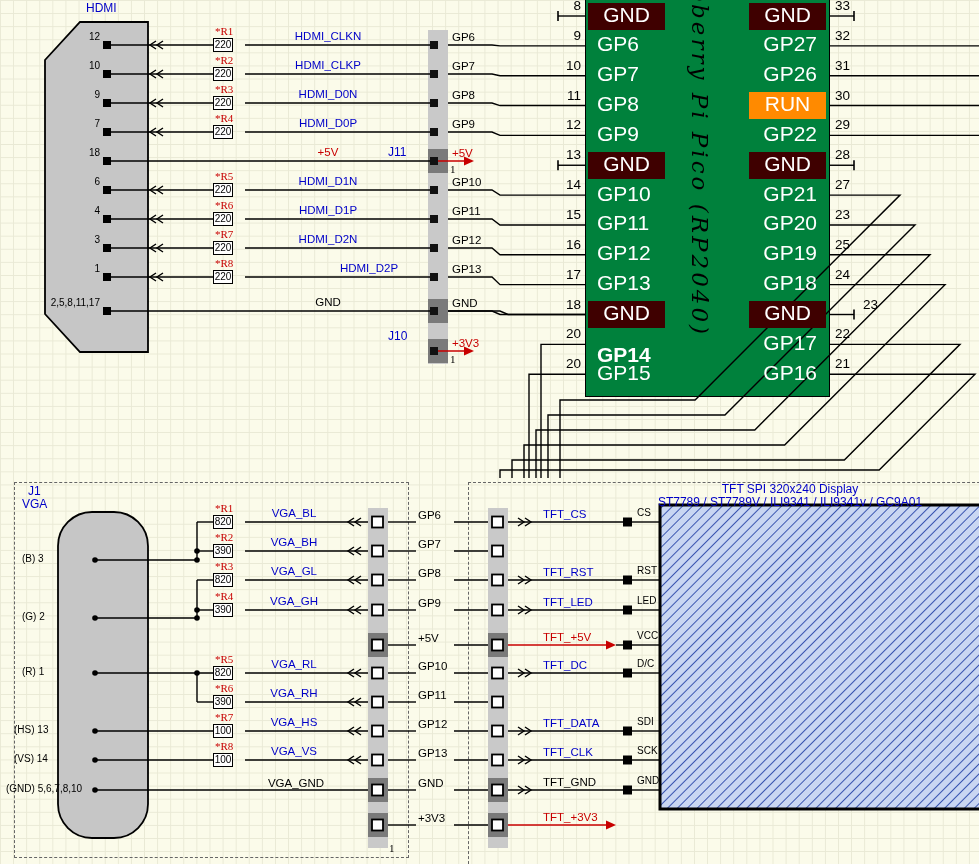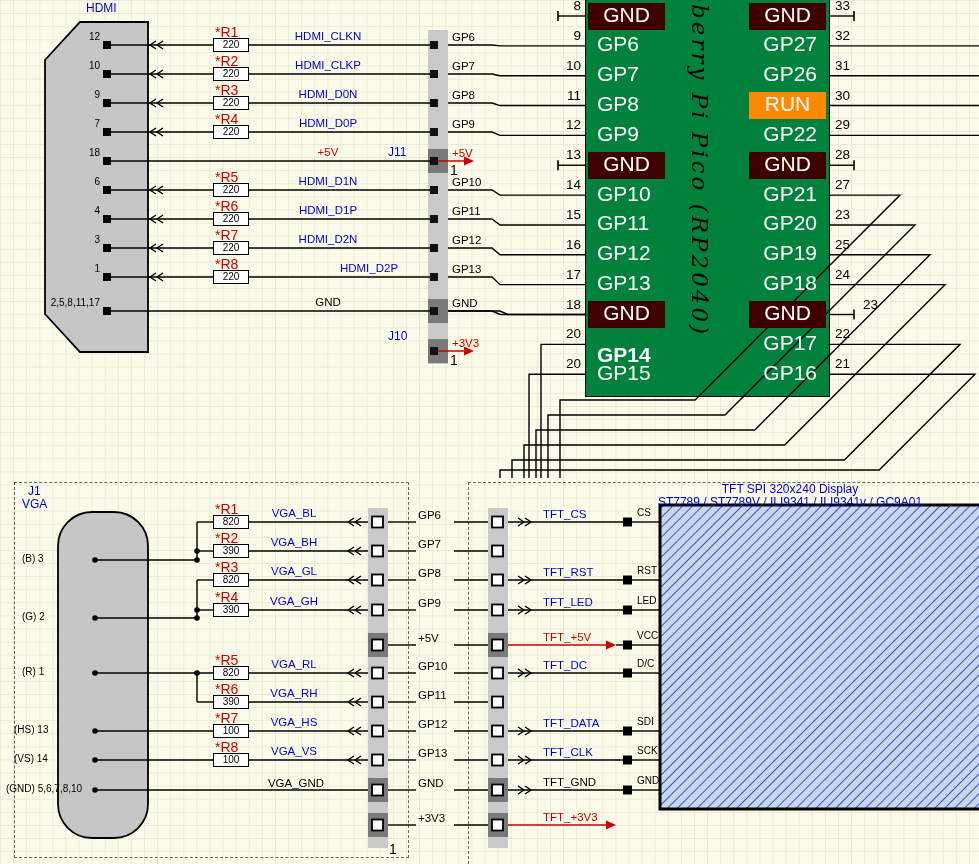--- a/index.html
+++ b/index.html
@@ -10,24 +10,24 @@
     background-size:13.1px 13.1px;
     font-family:"Liberation Sans",sans-serif;}
   #wires{position:absolute;left:0;top:0;}
   #labels{position:absolute;left:0;top:0;width:100%;height:100%;}
   .lb{position:absolute;font:11.5px "Liberation Sans",sans-serif;color:#000;white-space:nowrap;line-height:1.1;}
   .c{transform:translateX(-50%);}
   .rr{transform:translateX(-100%);}
   .bl{color:var(--blue);}
   .rd{color:var(--red);}
   .sm{font-size:10px;}
-  .xs{font-size:14px;}
+  .xs{font-size:11px;font-family:Liberation Serif, serif;}
   .md{font-size:12px;}
   .pnum{font-size:13.5px;}
-  .res{position:absolute;box-sizing:border-box;width:36px;height:14px;border:1.5px solid #000;background:#fff;
+  .res{position:absolute;box-sizing:border-box;width:20px;height:14px;border:1.5px solid #000;background:#fff;
        font:10px "Liberation Sans",sans-serif;text-align:center;line-height:11px;}
   .dbox{position:absolute;border:1px dashed #666;}
   #vga-box{left:14px;top:482px;width:393px;height:374px;}
   #tft-box{left:468px;top:482px;width:545px;height:400px;}
   #pico-chip{position:absolute;left:585px;top:-8px;width:243px;height:403px;background:var(--green);border:1.5px solid #000;}
   .pcell{position:absolute;box-sizing:border-box;height:27px;line-height:27px;color:#fff;
          font:21px "Liberation Sans",sans-serif;}
   .pl{left:588px;width:77px;text-align:left;padding-left:9px;}
   .pr{left:749px;width:77px;text-align:right;padding-right:9px;}
   .pcell.gnd{background:var(--gnddark);text-align:center;padding:0;}

